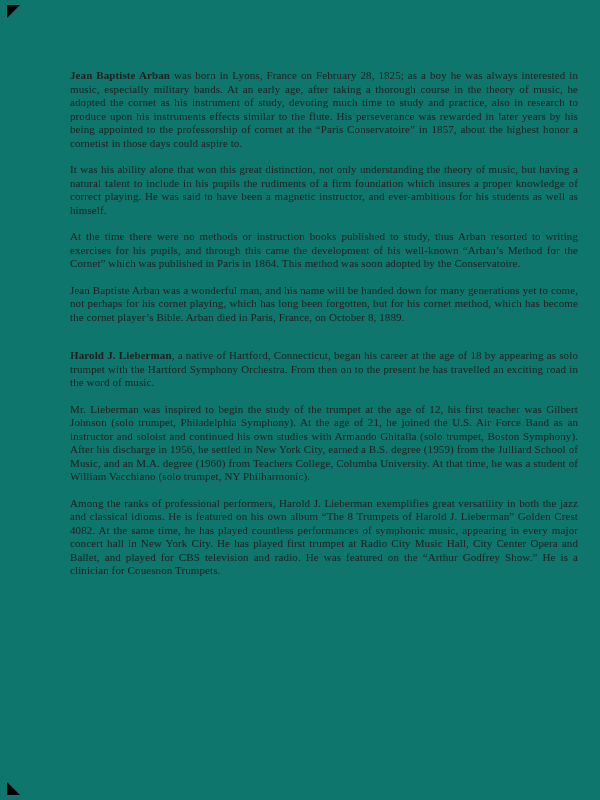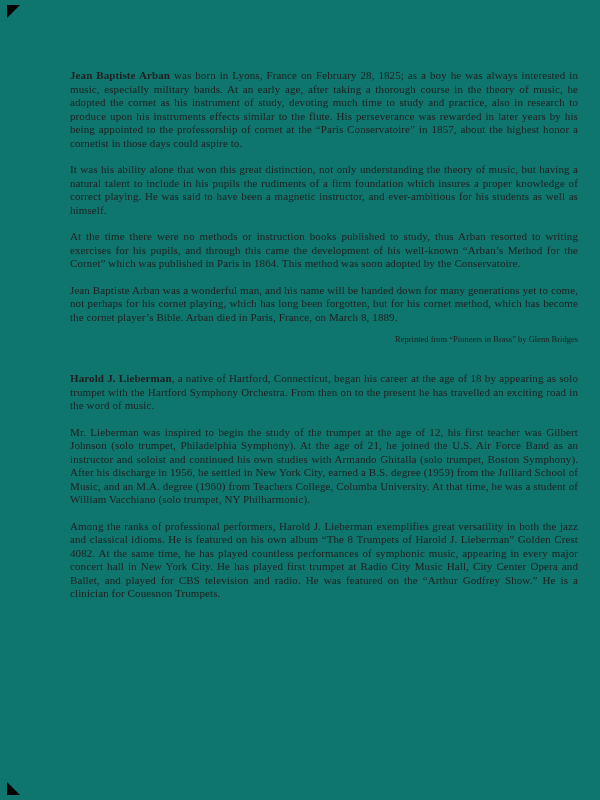--- a/index.html
+++ b/index.html
@@ -66,24 +66,23 @@
 
   <div class="content">
 
     <div>
       <p class="body-para"><span class="lead-in">Jean Baptiste Arban</span><span> was born in Lyons, France on February 28, 1825; as a boy he was always interested in music, especially military bands. At an early age, after taking a thorough course in the theory of music, he adopted the cornet as his instrument of study, devoting much time to study and practice, also in research to produce upon his instruments effects similar to the flute. His perseverance was rewarded in later years by his being appointed to the professorship of cornet at the “Paris Conservatoire” in 1857, about the highest honor a cornetist in those days could aspire to.</span></p>
 
       <p class="body-para">It was his ability alone that won this great distinction, not only understanding the theory of music, but having a natural talent to include in his pupils the rudiments of a firm foundation which insures a proper knowledge of correct playing. He was said to have been a magnetic instructor, and ever-ambitious for his students as well as himself.</p>
 
       <p class="body-para">At the time there were no methods or instruction books published to study, thus Arban resorted to writing exercises for his pupils, and through this came the development of his well-known “Arban’s Method for the Cornet” which was published in Paris in 1864. This method was soon adopted by the Conservatoire.</p>
 
-      <p class="body-para">Jean Baptiste Arban was a wonderful man, and his name will be handed down for many generations yet to come, not perhaps for his cornet playing, which has long been forgotten, but for his cornet method, which has become the cornet player’s Bible. Arban died in Paris, France, on March 8, 1889.</p>
+      <p class="body-para">Jean Baptiste Arban was a wonderful man, and his name will be handed down for many generations yet to come, not perhaps for his cornet playing, which has long been forgotten, but for his cornet method, which has become the cornet player’s Bible. Arban died in Paris, France, on October 8, 1889.</p>
 
       <div class="citation">
-        <div>Reprinted from “Pioneers in Brass” by Glenn Bridges</div>
       </div>
     </div>
 
     <div class="section-2">
       <p class="body-para"><span class="lead-in">Harold J. Lieberman</span><span>, a native of Hartford, Connecticut, began his career at the age of 18 by appearing as solo trumpet with the Hartford Symphony Orchestra. From then on to the present he has travelled an exciting road in the word of music.</span></p>
 
       <p class="body-para">Mr. Lieberman was inspired to begin the study of the trumpet at the age of 12, his first teacher was Gilbert Johnson (solo trumpet, Philadelphia Symphony). At the age of 21, he joined the U.S. Air Force Band as an instructor and soloist and continued his own studies with Armando Ghitalla (solo trumpet, Boston Symphony). After his discharge in 1956, he settled in New York City, earned a B.S. degree (1959) from the Julliard School of Music, and an M.A. degree (1960) from Teachers College, Columba University. At that time, he was a student of William Vacchiano (solo trumpet, NY Philharmonic).</p>
 
       <p class="body-para">Among the ranks of professional performers, Harold J. Lieberman exemplifies great versatility in both the jazz and classical idioms. He is featured on his own album “The 8 Trumpets of Harold J. Lieberman” Golden Crest 4082. At the same time, he has played countless performances of symphonic music, appearing in every major concert hall in New York City. He has played first trumpet at Radio City Music Hall, City Center Opera and Ballet, and played for CBS television and radio. He was featured on the “Arthur Godfrey Show.” He is a clinician for Couesnon Trumpets.</p>
     </div>

